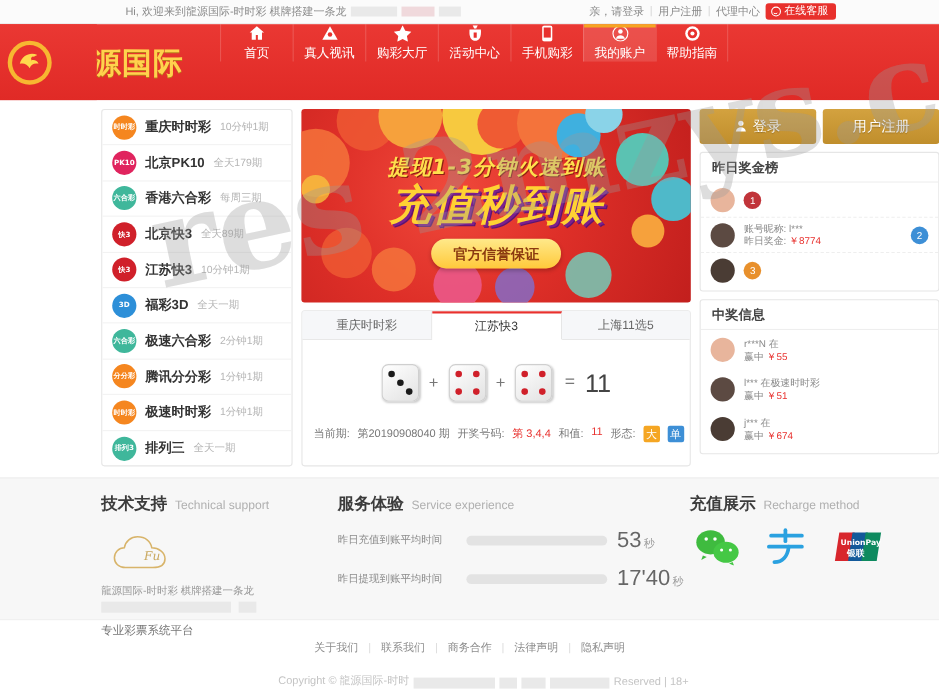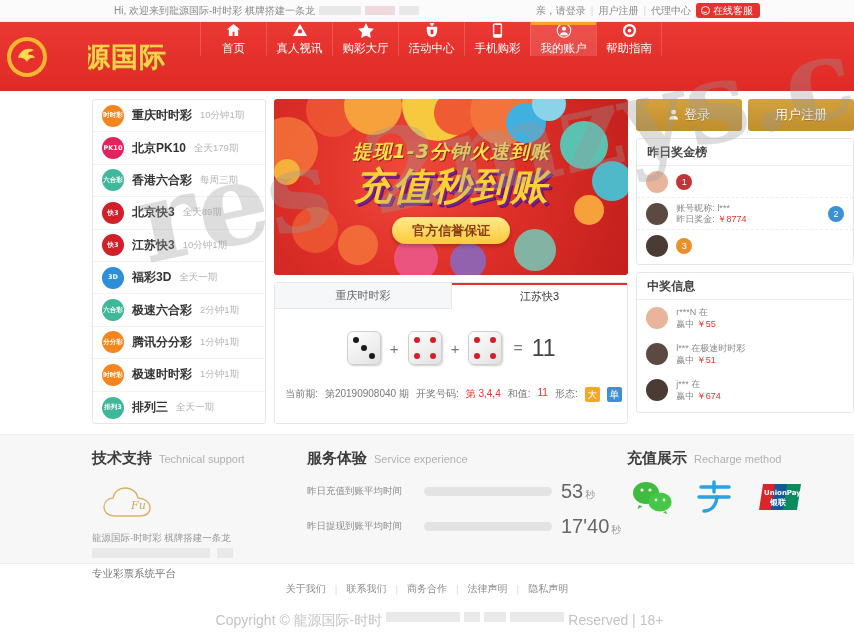--- a/index.html
+++ b/index.html
@@ -213,22 +213,22 @@
   .pay-row { display:flex; align-items:center; gap: 22px; padding-left: 4px; }
 
   
   .footer { height: 62px; background:#fff; }
   .foot-links {
     display:flex; align-items:center; justify-content:center; gap: 9px;
     font-size: 10px; color:#8d8d8d; padding-top: 18px;
   }
   .foot-links .sep { color:#dcdcdc; }
   .copyright {
-    display:flex; align-items:flex-start; justify-content:center; gap: 4px;
-    font-size: 14px; color:#c4c4c4; padding-top: 16px; padding-left: 25px;
+    display:flex; align-items:flex-end; justify-content:center; gap: 4px;
+    font-size: 10px; color:#c4c4c4; padding-top: 16px; padding-left: 25px;
   }
 
   
   .watermark {
     position:absolute; left: 170px; top: 110px; width: 560px; height: 460px;
     pointer-events:none; z-index: 40; opacity: .33;
     font-family:"DejaVu Serif", serif; font-size: 112px; color:#9a9a9a;
     transform: rotate(-12deg); line-height: .95; font-weight: bold;
     white-space: nowrap;
   }
@@ -445,20 +445,21 @@
           <div class="line1">提现1-3分钟火速到账</div>
           <div class="line2">充值秒到账</div>
           <div class="banner-btn">官方信誉保证</div>
         </div>
       </div>
 
       <div class="panel lottery-box">
         <div class="tabs" id="tabs">
             <div class="tab">重庆时时彩</div>
             <div class="tab active">江苏快3</div>
+            <div class="tab">上海11选5</div>
           </div>
         <div class="draw-area" id="dice">
             <div class="die">
               <span class="pip" style="background: rgb(26, 26, 26);"></span>
               <span></span>
               <span></span>
               <span></span>
               <span class="pip" style="background: rgb(26, 26, 26);"></span>
               <span></span>
               <span></span>

